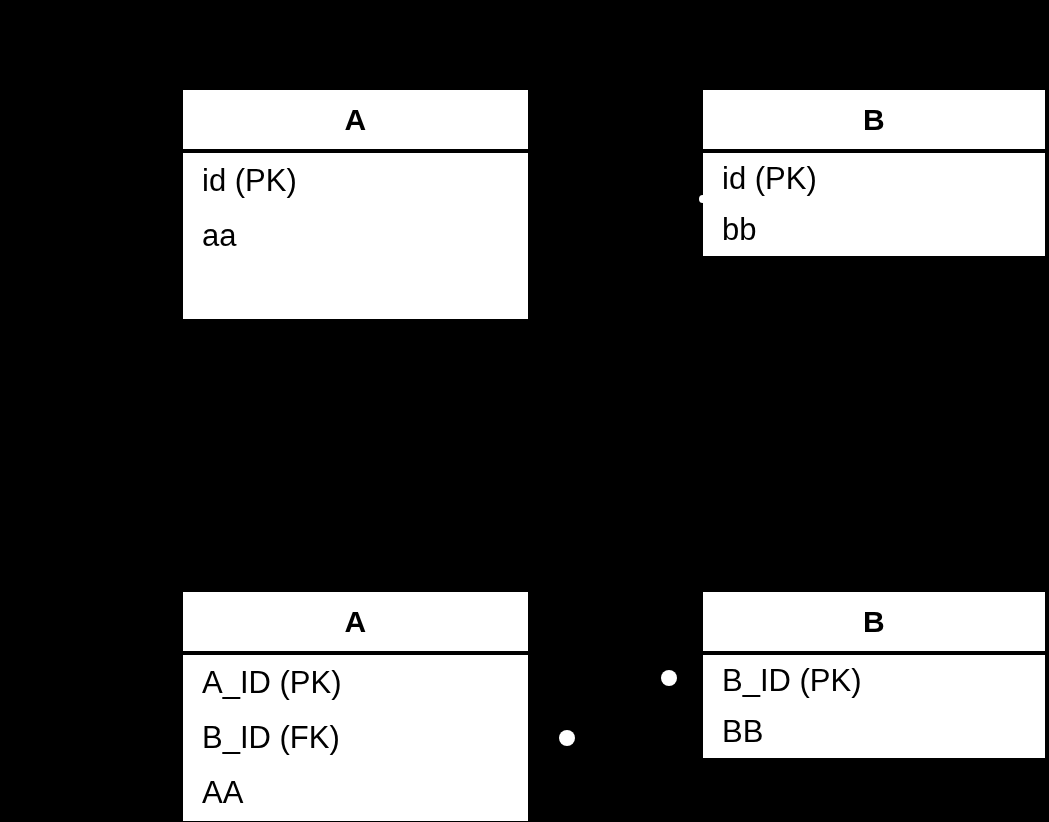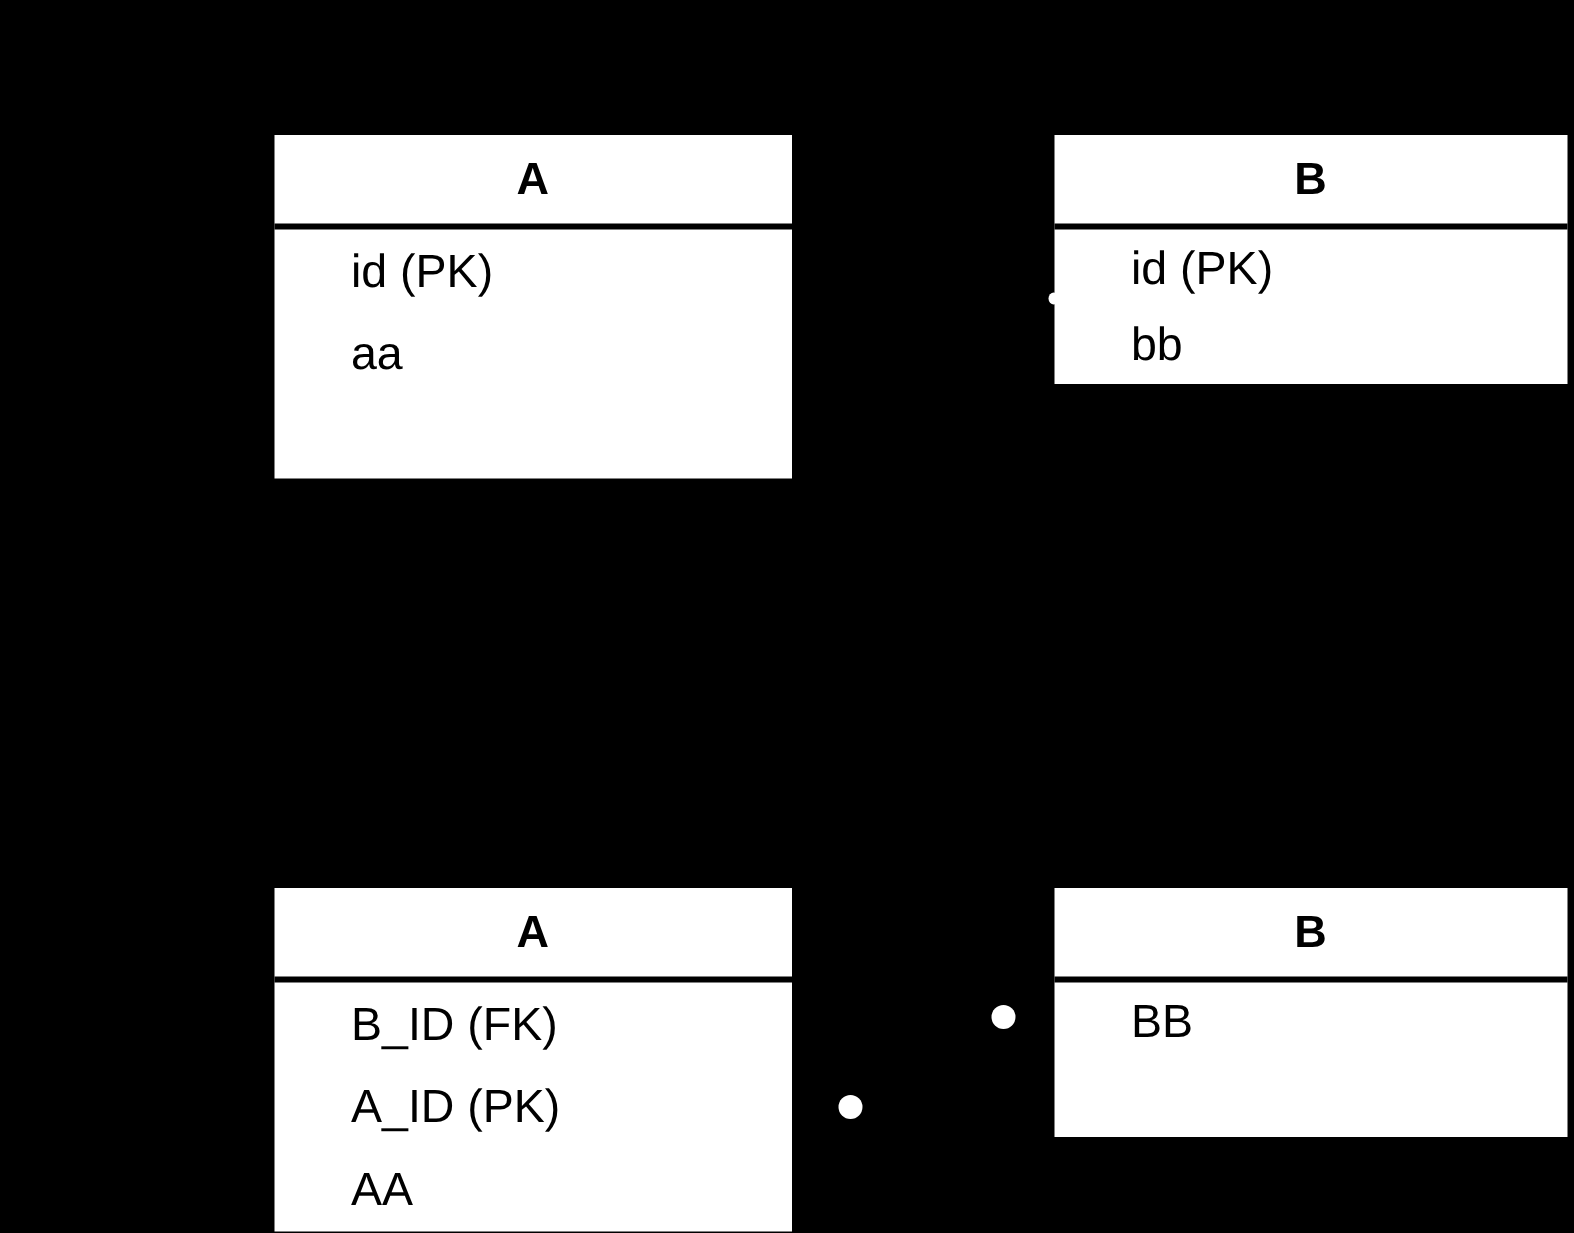--- a/index.html
+++ b/index.html
@@ -30,21 +30,20 @@
     font-size: 30px;
     letter-spacing: 0.5px;
   }
   .entity-row {
     display: flex;
     align-items: center;
     padding-left: 19px;
     font-size: 31px;
     white-space: nowrap;
     overflow: hidden;
-    margin-left: 32px;
   }
   .rows-3 .entity-row { height: 55.3px; }
   .rows-2 .entity-row { height: 51.5px; }
   .marker-dot {
     position: absolute;
     background: #ffffff;
     border-radius: 50%;
   }
   
   #entity-upper-a { left: 183px; top: 90px;  width: 345px; height: 229px; }
@@ -73,25 +72,26 @@
     <div class="entity-row">bb</div>
   </div>
 
   <div class="marker-dot" id="marker-fragment-upper-b"></div>
 </div>
 
 <div>
 
   <div class="entity rows-3" id="entity-lower-a">
     <div class="entity-header">A</div>
+    <div class="entity-row">A_ID (PK)</div>
     <div class="entity-row">B_ID (FK)</div>
-    <div class="entity-row">A_ID (PK)</div>
     <div class="entity-row">AA</div>
   </div>
 
   <div class="entity rows-2" id="entity-lower-b">
     <div class="entity-header">B</div>
+    <div class="entity-row">B_ID (PK)</div>
     <div class="entity-row">BB</div>
   </div>
 
   <div class="marker-dot" id="marker-circle-lower-a"></div>
   <div class="marker-dot" id="marker-circle-lower-b"></div>
 </div>
 
 </body></html>

